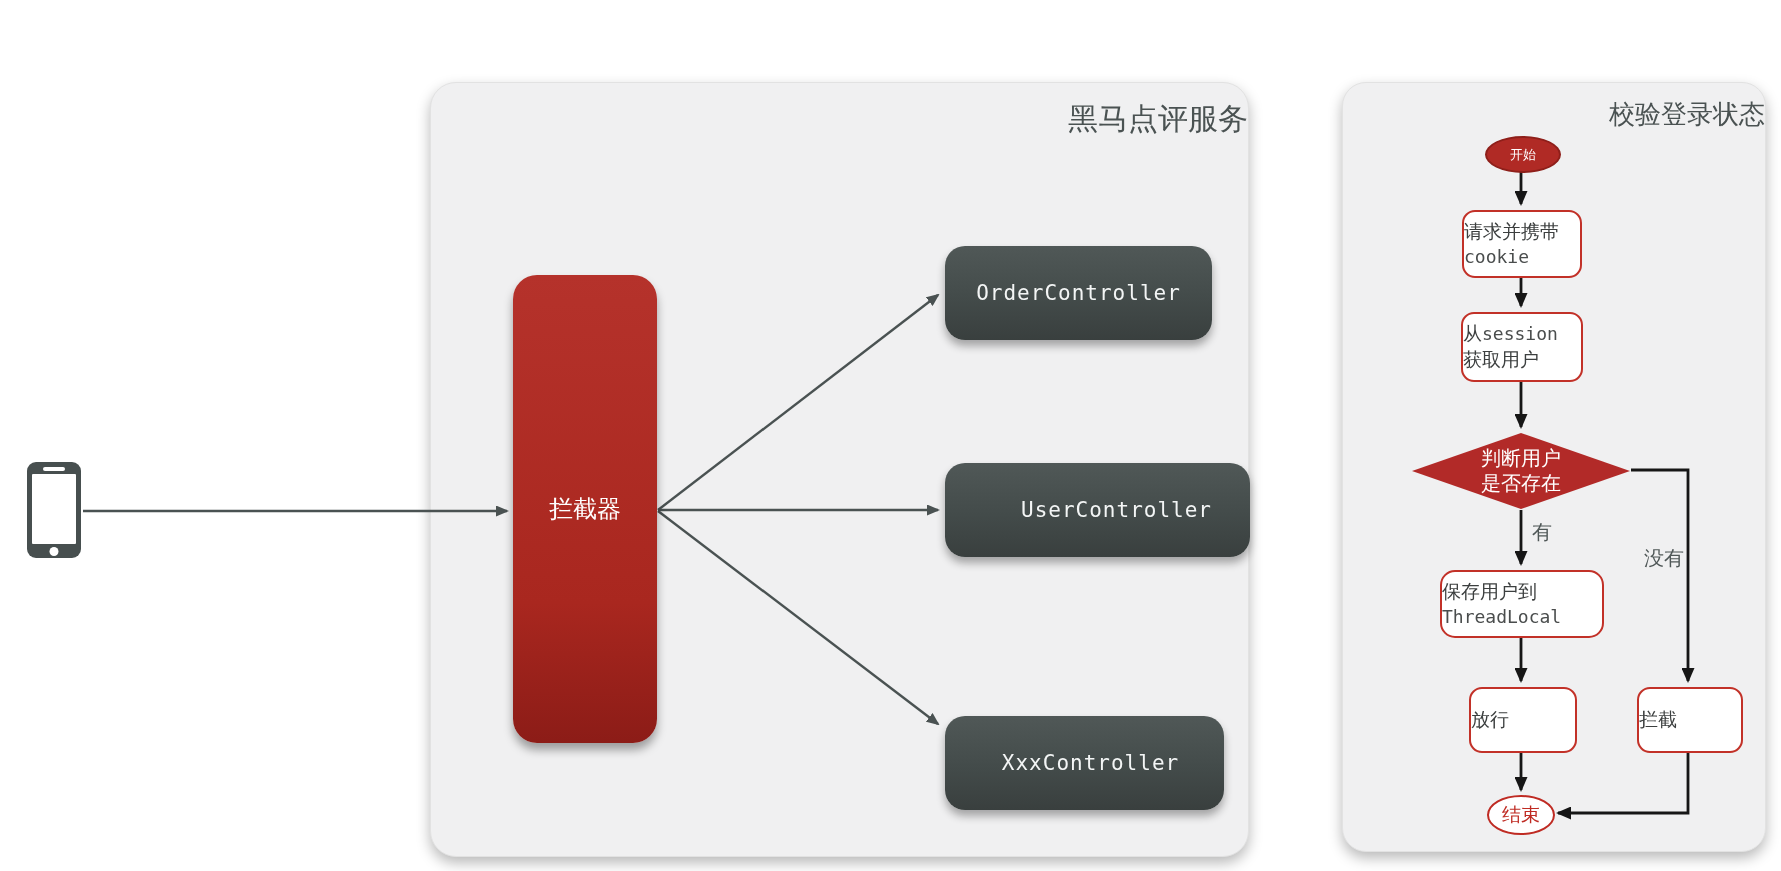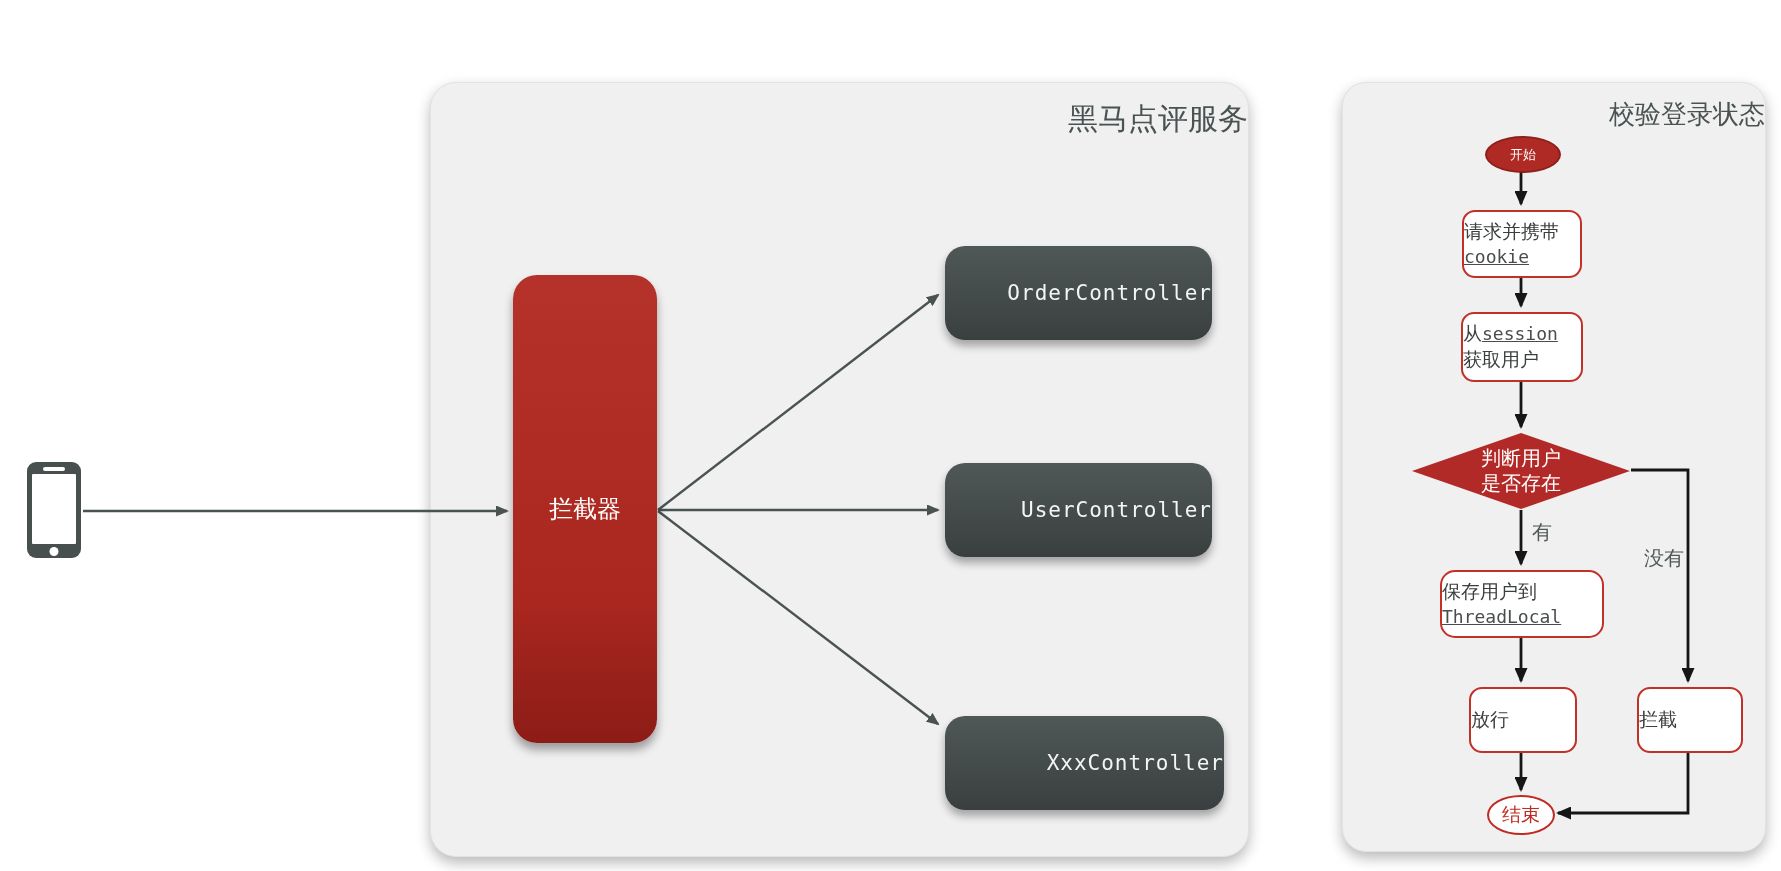--- a/index.html
+++ b/index.html
@@ -39,21 +39,21 @@
     display: flex; align-items: center; justify-content: center;
     color: #ffffff; font-size: 24px;
   }
   .controller {
     position: absolute;
     left: 945px;
     width: 267px; height: 94px;
     border-radius: 20px;
     background: linear-gradient(180deg, #505857 0%, #434b4a 55%, #393f3e 100%);
     box-shadow: 0 6px 9px rgba(0,0,0,0.32);
-    display: flex; align-items: center; justify-content: flex-end;
+    display: flex; align-items: center; justify-content: center;
     color: #f3f5f5;
     font-family: "DejaVu Sans Mono", "Liberation Mono", monospace;
     font-size: 21px;
     letter-spacing: 1px;
   }
 
   
   .phone {
     position: absolute;
     left: 27px; top: 462px;
@@ -96,21 +96,20 @@
     border: 2.5px solid #c23128;
     border-radius: 13px;
     display: flex; flex-direction: column;
     align-items: flex-start; justify-content: center;
     color: #3c3f3f; font-size: 19px; line-height: 1.35;
     text-align: center;
   }
   .fc-box .code, .mono {
     font-family: "DejaVu Sans Mono", "Liberation Mono", monospace;
     color: #4a4d4d;
-    text-decoration: underline;
   }
   .fc-diamond {
     position: absolute;
     left: 1412px; top: 433px; width: 218px; height: 76px;
     background: #b22a28;
     clip-path: polygon(50% 0, 100% 50%, 50% 100%, 0 50%);
     display: flex; flex-direction: column; align-items: center; justify-content: center;
     color: #ffffff; font-size: 20px; line-height: 1.25;
     text-align: center;
   }
@@ -169,21 +168,21 @@
     <div class="home"></div>
   </div>
 
   <div class="interceptor shape">
     <span>拦截器</span>
   </div>
 
   <div class="controller shape" style="top:246px;">
     <span>OrderController</span>
   </div>
-  <div class="controller shape" style="top:463px;">
+  <div class="controller shape" style="top:463px;padding-left:38px;">
     <span>UserController</span>
   </div>
   <div class="controller shape" style="top:716px;padding-left:12px;">
     <span>XxxController</span>
   </div>
 
   <div class="fc-ellipse fc-start shape">
     <span>开始</span>
   </div>
 

